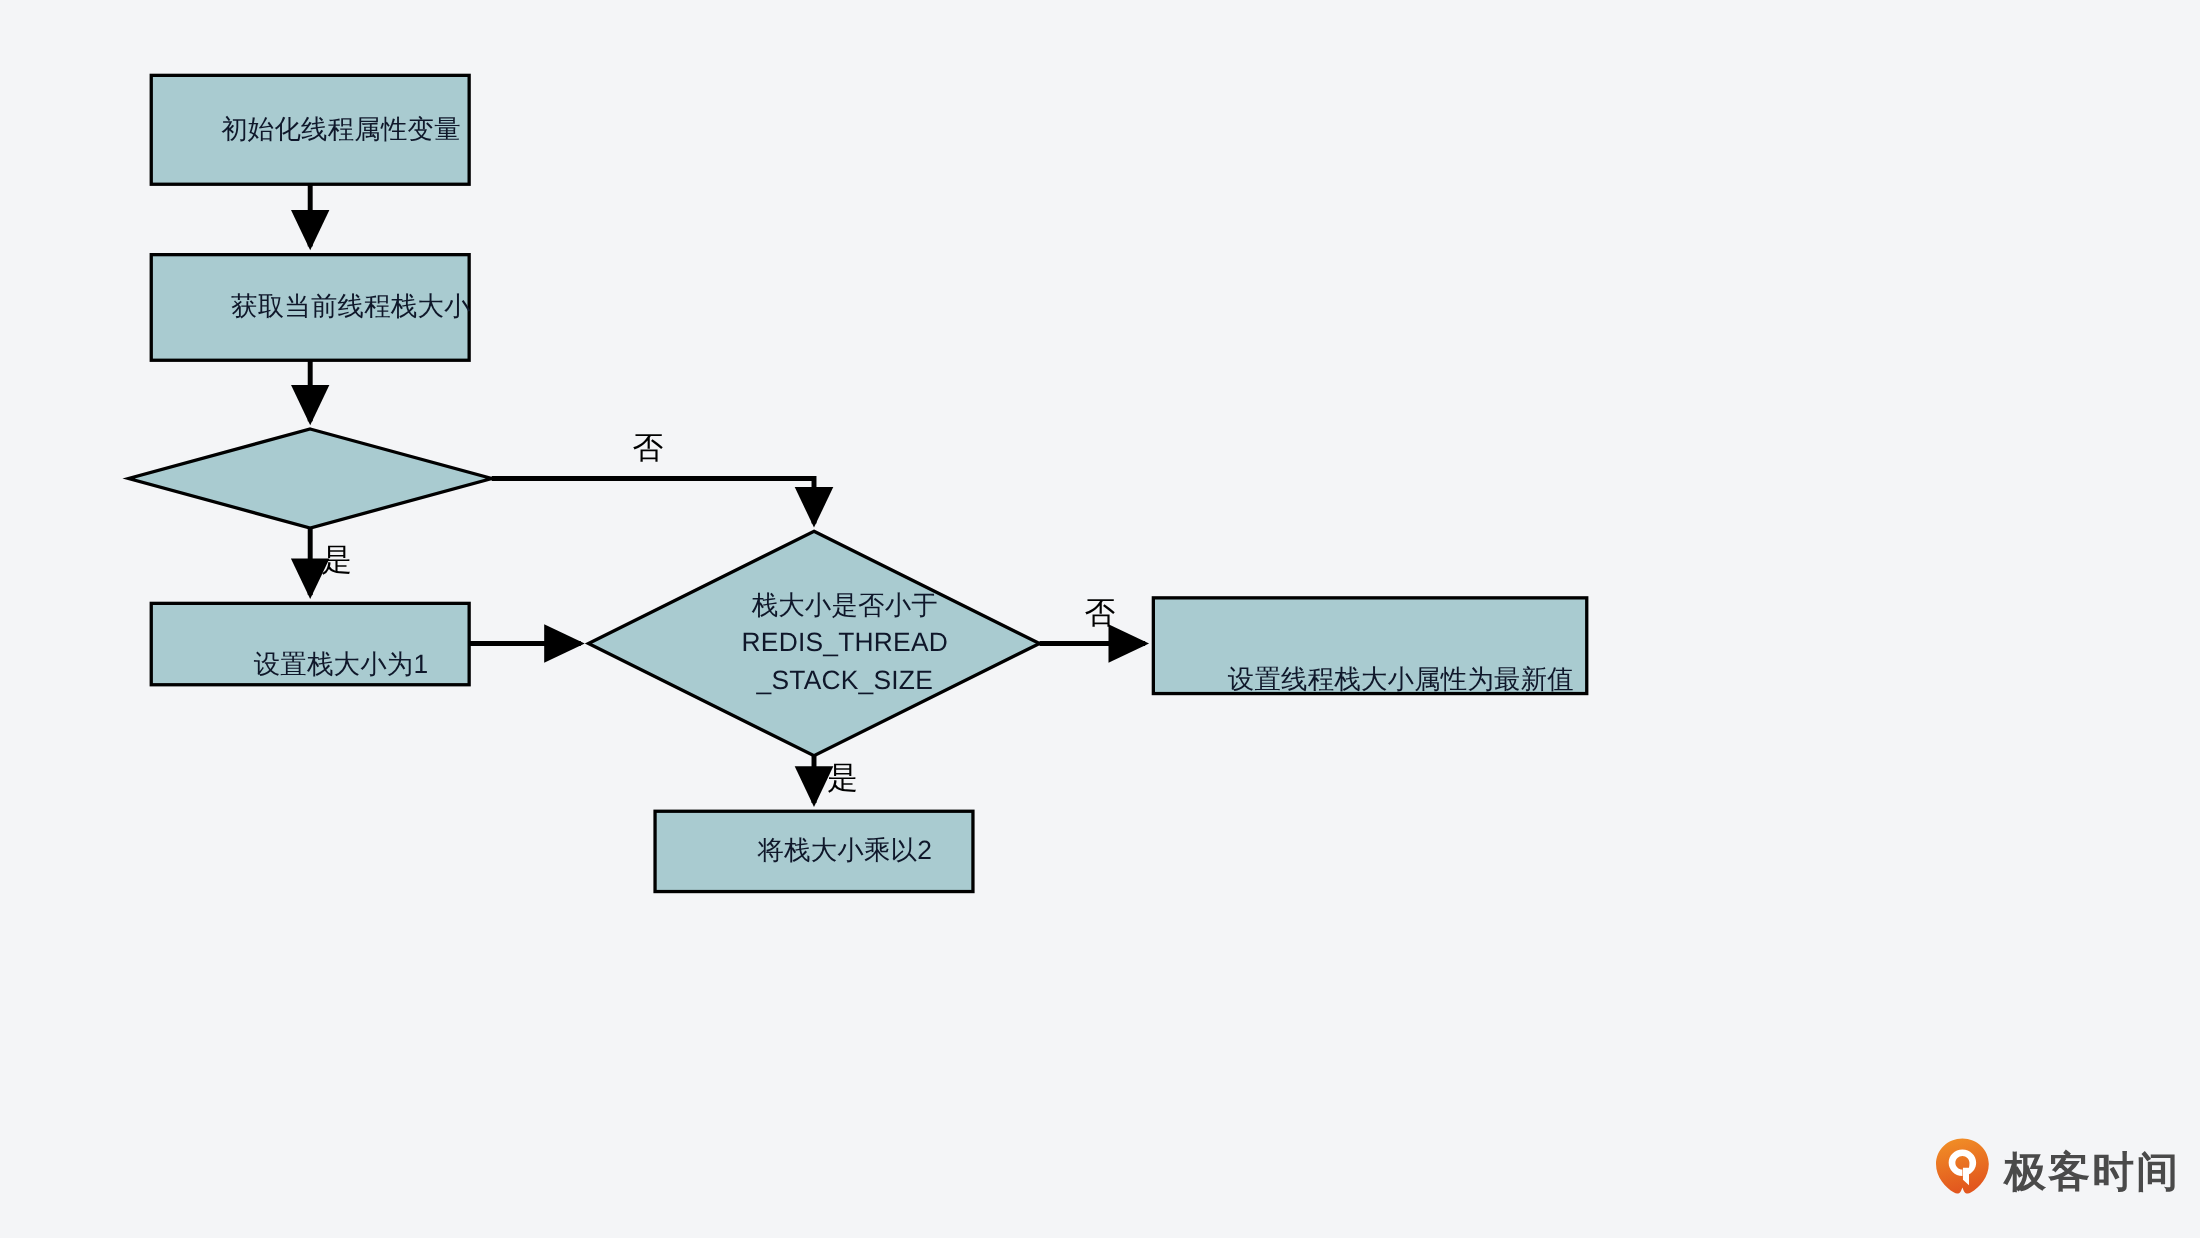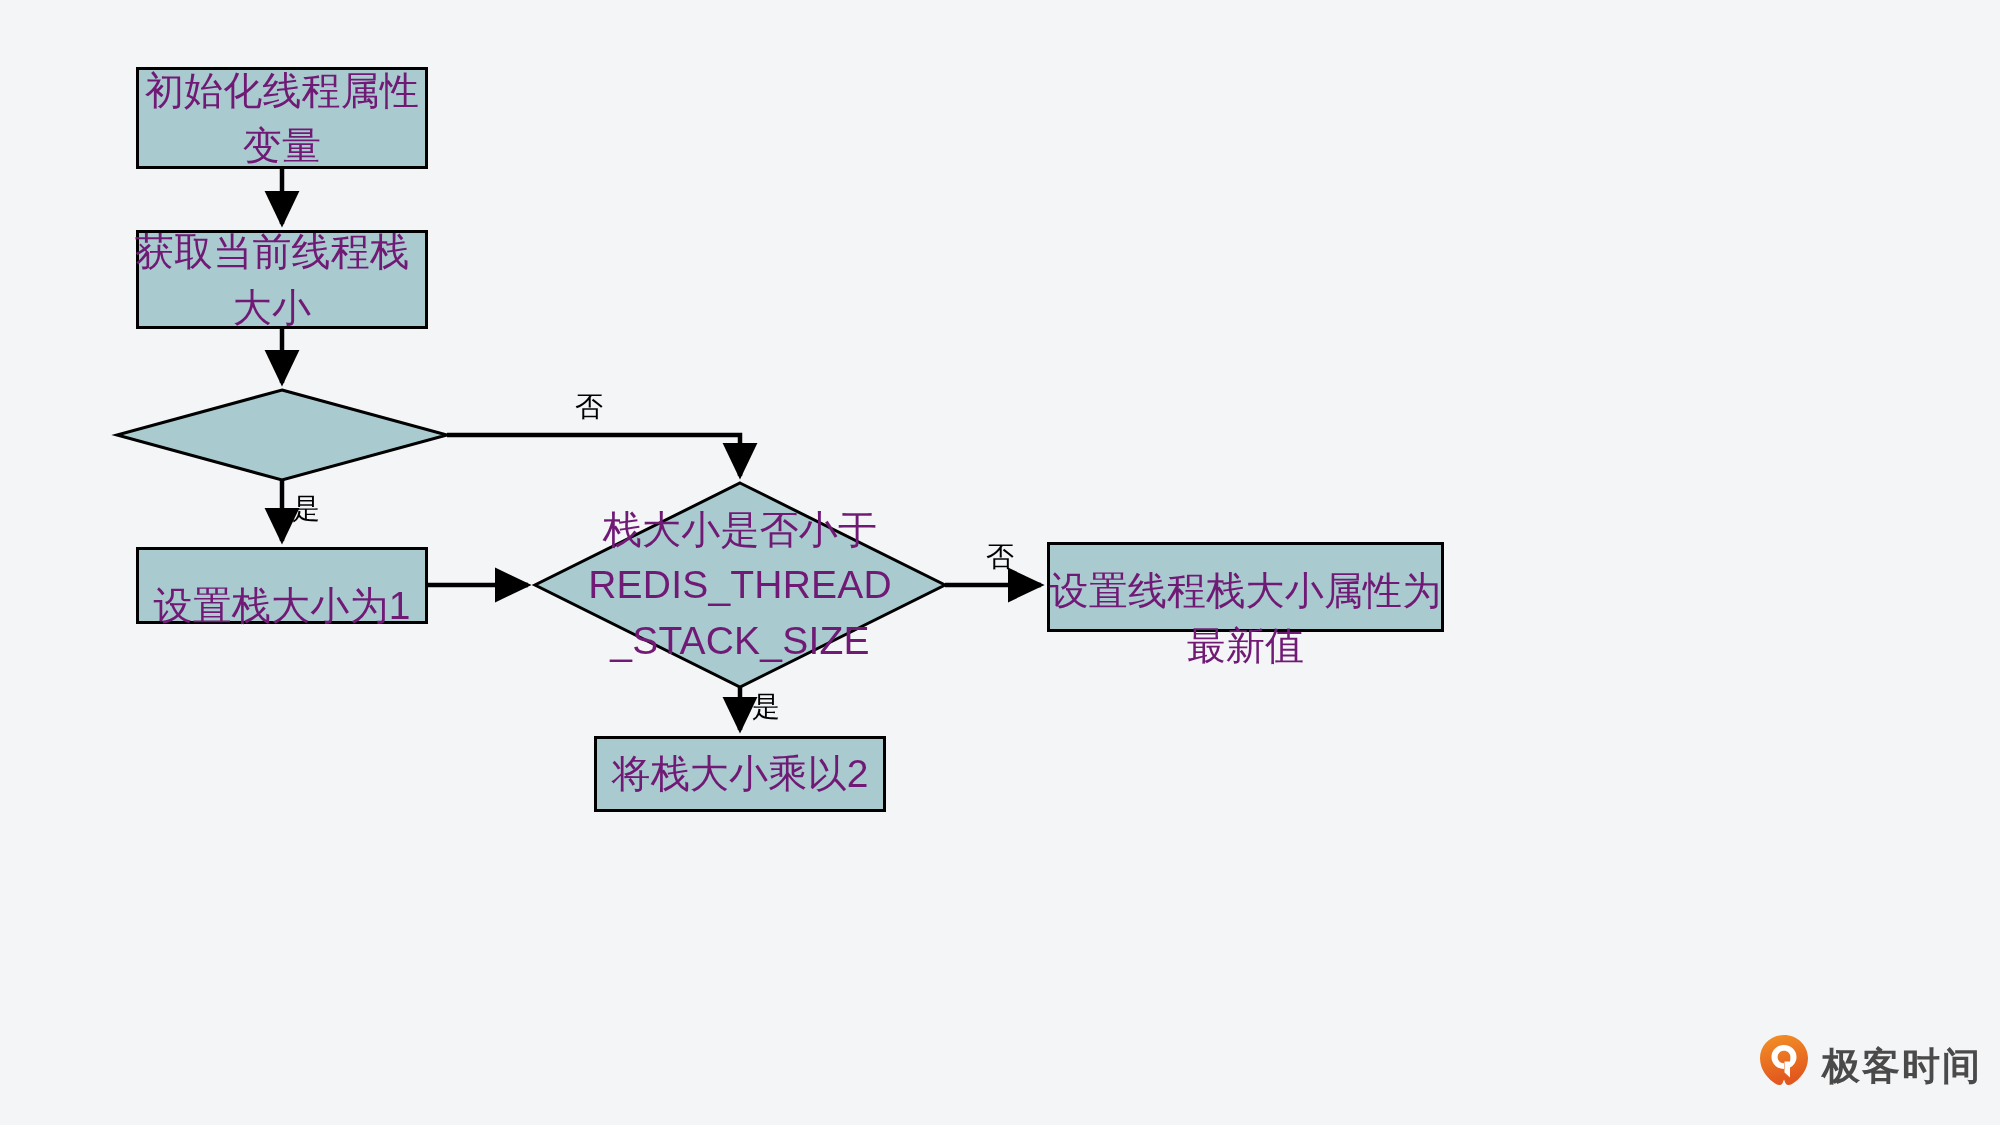--- a/index.html
+++ b/index.html
@@ -33,26 +33,27 @@
     display: block;
   }
 
   
   .node-label {
     position: absolute;
     display: flex;
     align-items: center;
     justify-content: center;
     text-align: center;
-    color: #701a75;
-    font-size: 39px;
+    color: #0f172a;
+    font-size: 24px;
     line-height: 1.42;
     letter-spacing: 0.2px;
     white-space: pre-line;
     pointer-events: none;
+    margin-left: 28px;
   }
 
   .edge-label {
     position: absolute;
     color: #000000;
     font-size: 28px;
     line-height: 1;
     pointer-events: none;
   }
 
@@ -121,21 +122,21 @@
 
     <line x1="427" y1="585" x2="528" y2="585" stroke="#000000" stroke-width="4.5" marker-end="url(#arrowhead)"></line>
 
     <line x1="945" y1="585" x2="1041" y2="585" stroke="#000000" stroke-width="4.5" marker-end="url(#arrowhead)"></line>
 
     <line x1="740" y1="687" x2="740" y2="730" stroke="#000000" stroke-width="4.5" marker-end="url(#arrowhead)"></line>
   </svg>
 
   <div class="node-label" style="left:137px; top:68px; width:290px; height:100px;">初始化线程属性变量</div>
 
-  <div class="node-label" style="left:127px; top:231px; width:290px; height:97px;">获取当前线程栈大小</div>
+  <div class="node-label" style="left:146px; top:231px; width:290px; height:97px;">获取当前线程栈大小</div>
 
 
   <div class="node-label" style="left:137px; top:568px; width:290px; height:75px;">设置栈大小为1</div>
 
   <div class="node-label" style="left:575px; top:485px; width:330px; height:200px;">栈大小是否小于
 REDIS_THREAD
 _STACK_SIZE</div>
 
   <div class="node-label" style="left:1048px; top:574px; width:395px; height:88px;font-family:Liberation Serif, serif;">设置线程栈大小属性为最新值</div>
 

